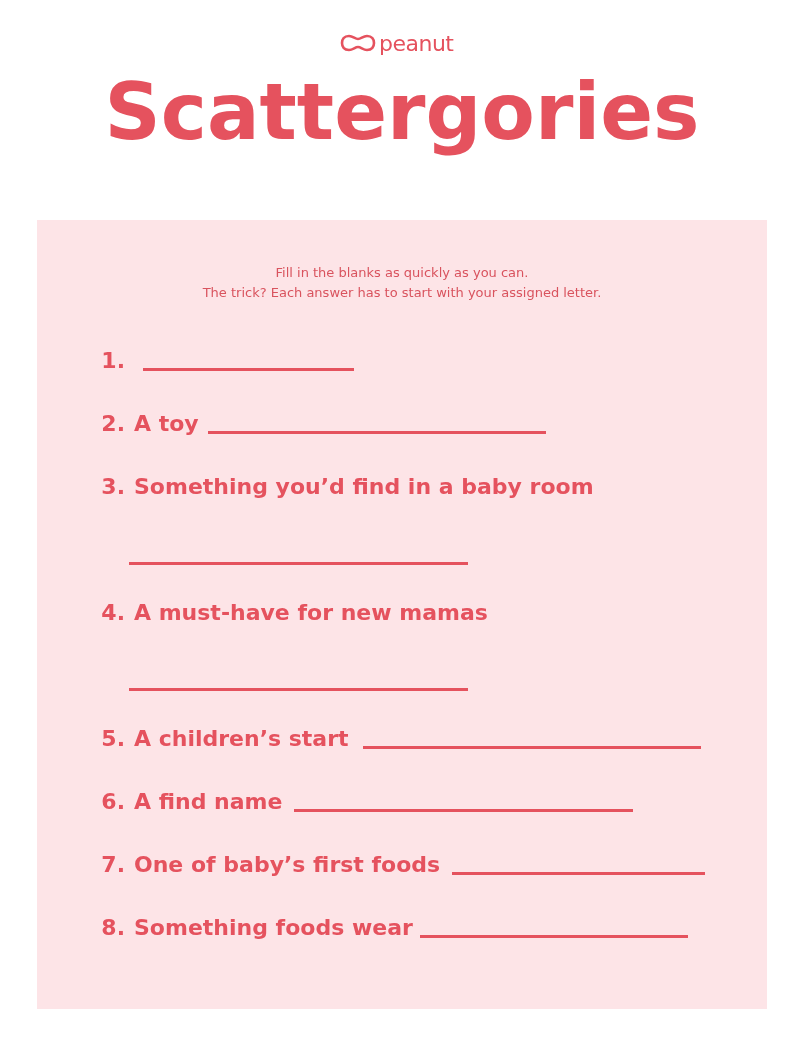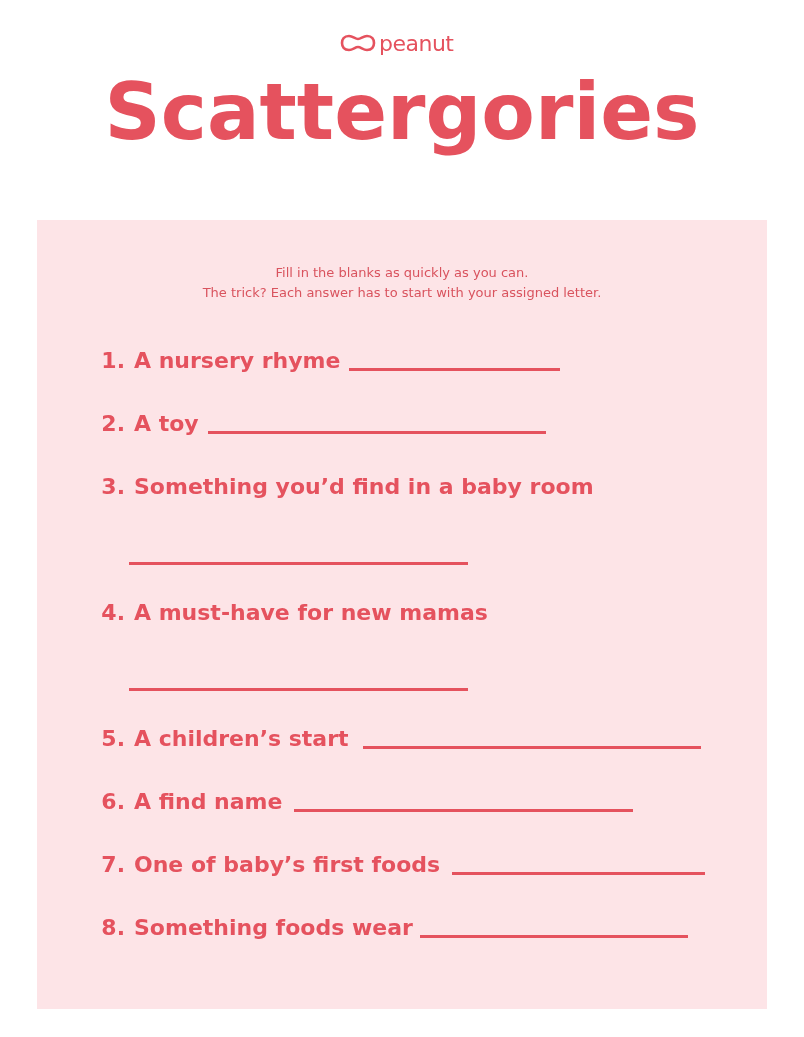--- a/index.html
+++ b/index.html
@@ -57,21 +57,20 @@
 <div class="title">Scattergories</div>
 
 <div class="panel">
   <div class="instructions">
     <div>Fill in the blanks as quickly as you can.</div>
     <div>The trick? Each answer has to start with your assigned letter.</div>
   </div>
 
   <div class="item" style="left:56px; top:128px;">
     <span class="num">1.</span>
-    <span>A nursery rhyme</span>
     <span class="blank" style="width:211px;"></span>
   </div>
 
   <div class="item" style="left:56px; top:191px;">
     <span class="num">2.</span>
     <span>A toy</span>
     <span class="blank" style="width:338px;"></span>
   </div>
 
   <div class="item" style="left:56px; top:254px;">

